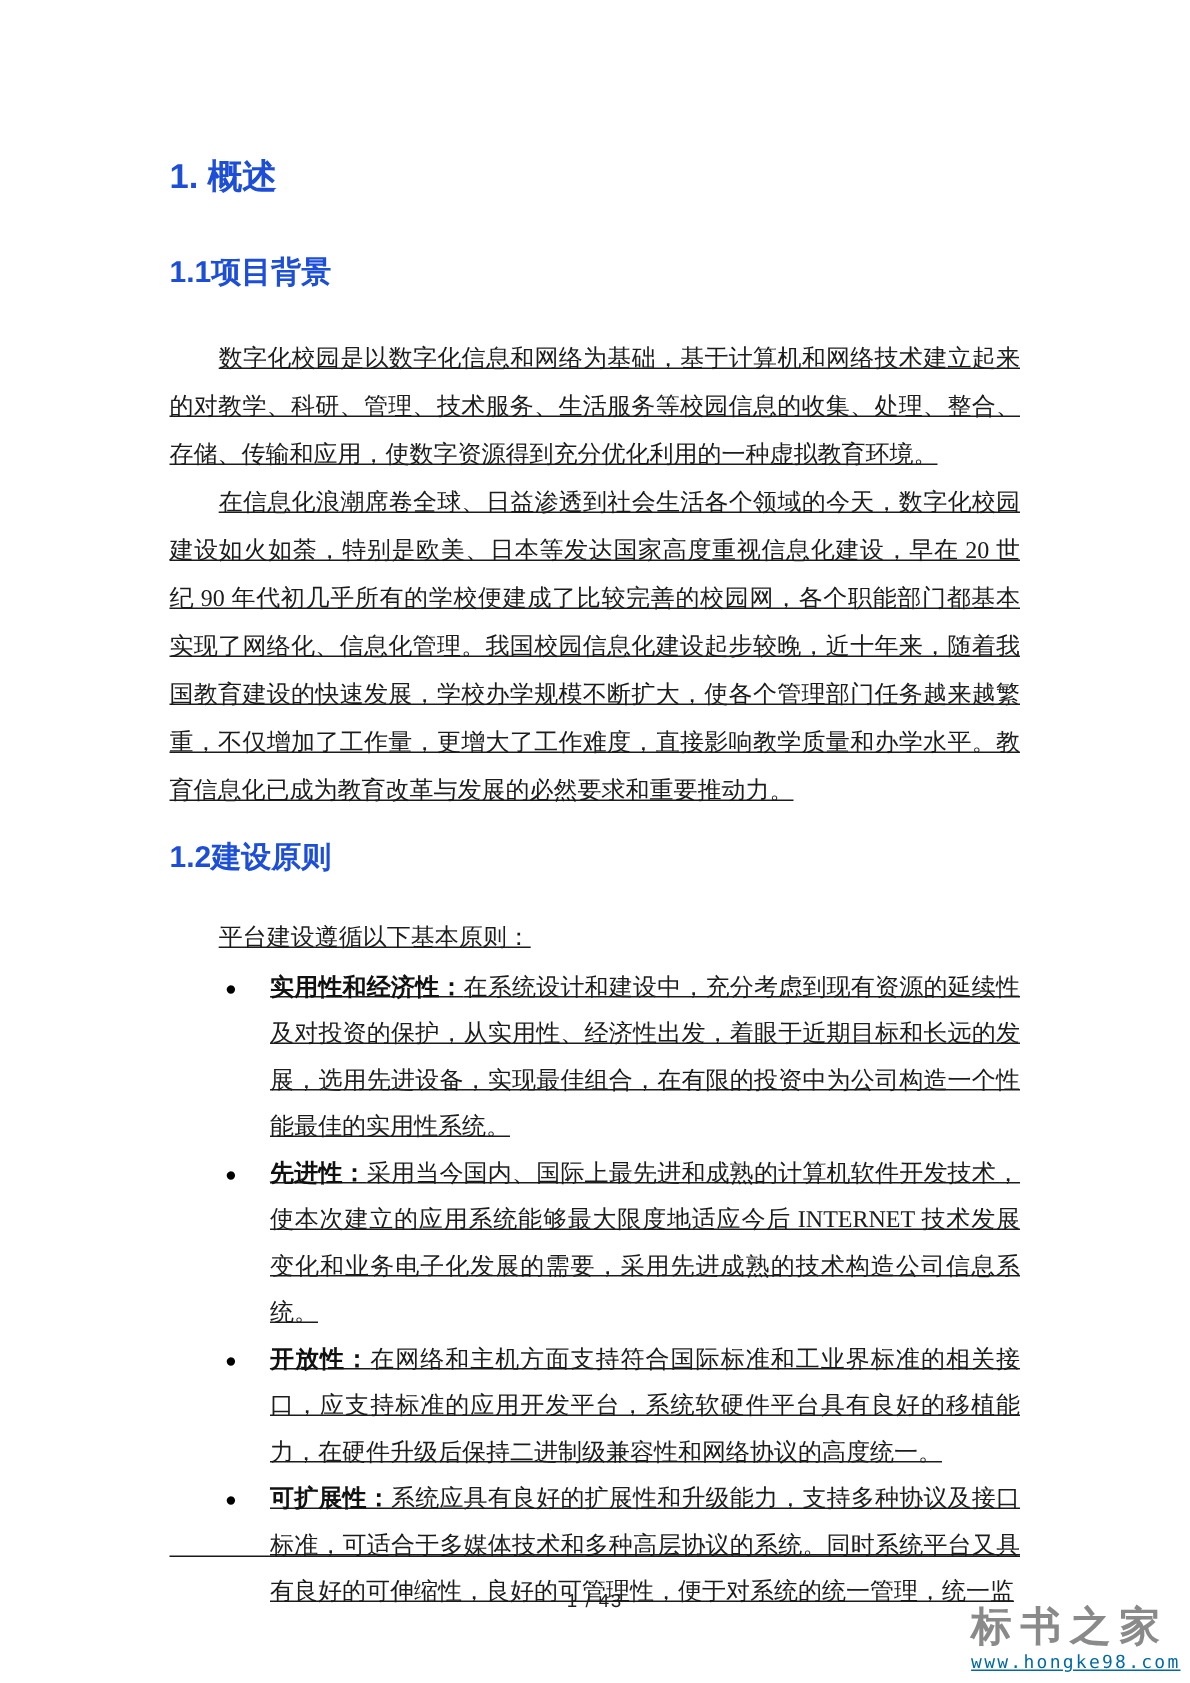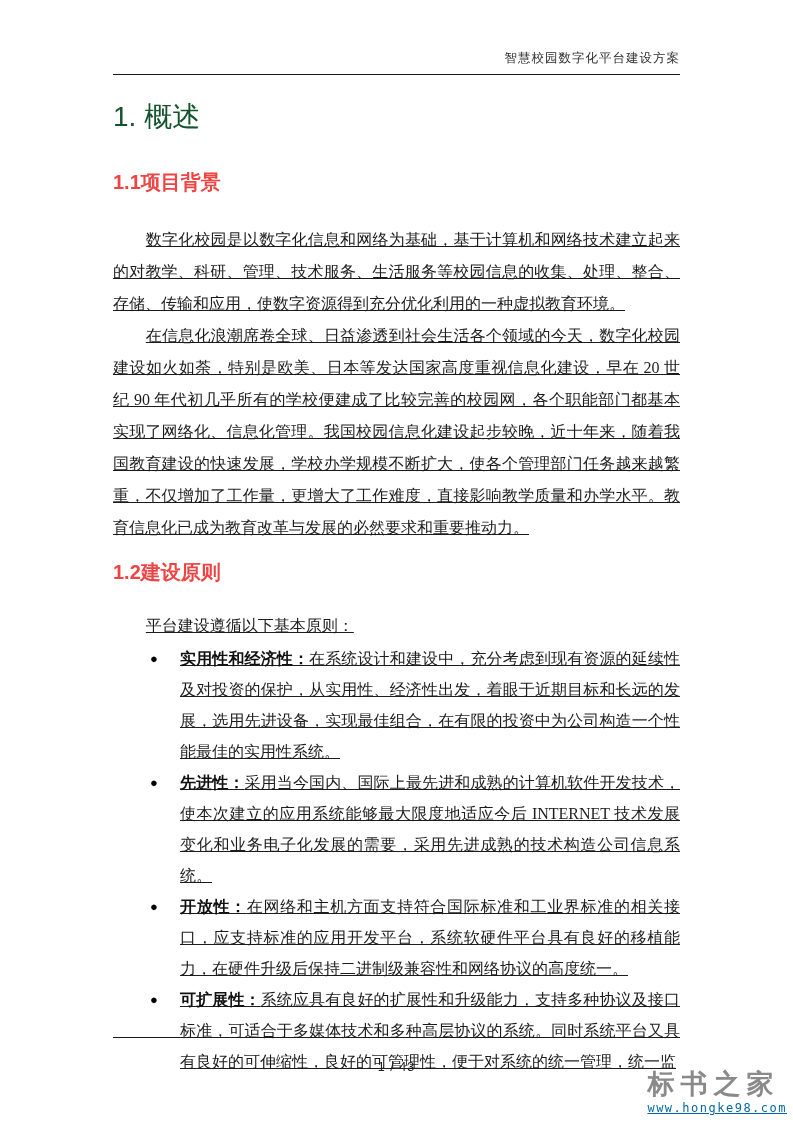--- a/index.html
+++ b/index.html
@@ -27,30 +27,30 @@
   }
   .page-main {
     position: absolute;
     left: 113px;
     right: 113px;
     top: 90px;
   }
   .chapter-title {
     margin-top: 10px;
     font-family: "Liberation Sans", "DejaVu Sans", sans-serif;
-    font-size: 28px;
-    font-weight: normal;
-    color: #14532d;
+    font-size: 23px;
+    font-weight: bold;
+    color: #1d4ed8;
     line-height: 34px;
   }
   .section-heading {
     font-family: "Liberation Sans", "DejaVu Sans", sans-serif;
     font-size: 20px;
     font-weight: bold;
-    color: #ef4444;
+    color: #1d4ed8;
     line-height: 28px;
   }
   .sh-1 { margin-top: 34px; }
   .sh-2 { margin-top: 14px; }
   .body-text {
     font-size: 16px;
     line-height: 32px;
     text-align: justify;
     color: #1c1c1c;
     text-decoration: underline;
@@ -109,23 +109,20 @@
     color: #0369a1;
     margin-top: 2px;
     text-decoration: underline;
   }
 </style>
 </head>
 <body>
 
 <div class="page">
 
-  <header class="page-header">
-    <span>智慧校园数字化平台建设方案</span>
-  </header>
 
   <main class="page-main">
 
     <h1 class="chapter-title">1. 概述</h1>
 
     <h2 class="section-heading sh-1">1.1项目背景</h2>
 
     <p class="body-text para para-first">数字化校园是以数字化信息和网络为基础，基于计算机和网络技术建立起来的对教学、科研、管理、技术服务、生活服务等校园信息的收集、处理、整合、存储、传输和应用，使数字资源得到充分优化利用的一种虚拟教育环境。</p>
     <p class="body-text para">在信息化浪潮席卷全球、日益渗透到社会生活各个领域的今天，数字化校园建设如火如荼，特别是欧美、日本等发达国家高度重视信息化建设，早在 20 世纪 90 年代初几乎所有的学校便建成了比较完善的校园网，各个职能部门都基本实现了网络化、信息化管理。我国校园信息化建设起步较晚，近十年来，随着我国教育建设的快速发展，学校办学规模不断扩大，使各个管理部门任务越来越繁重，不仅增加了工作量，更增大了工作难度，直接影响教学质量和办学水平。教育信息化已成为教育改革与发展的必然要求和重要推动力。</p>
 

